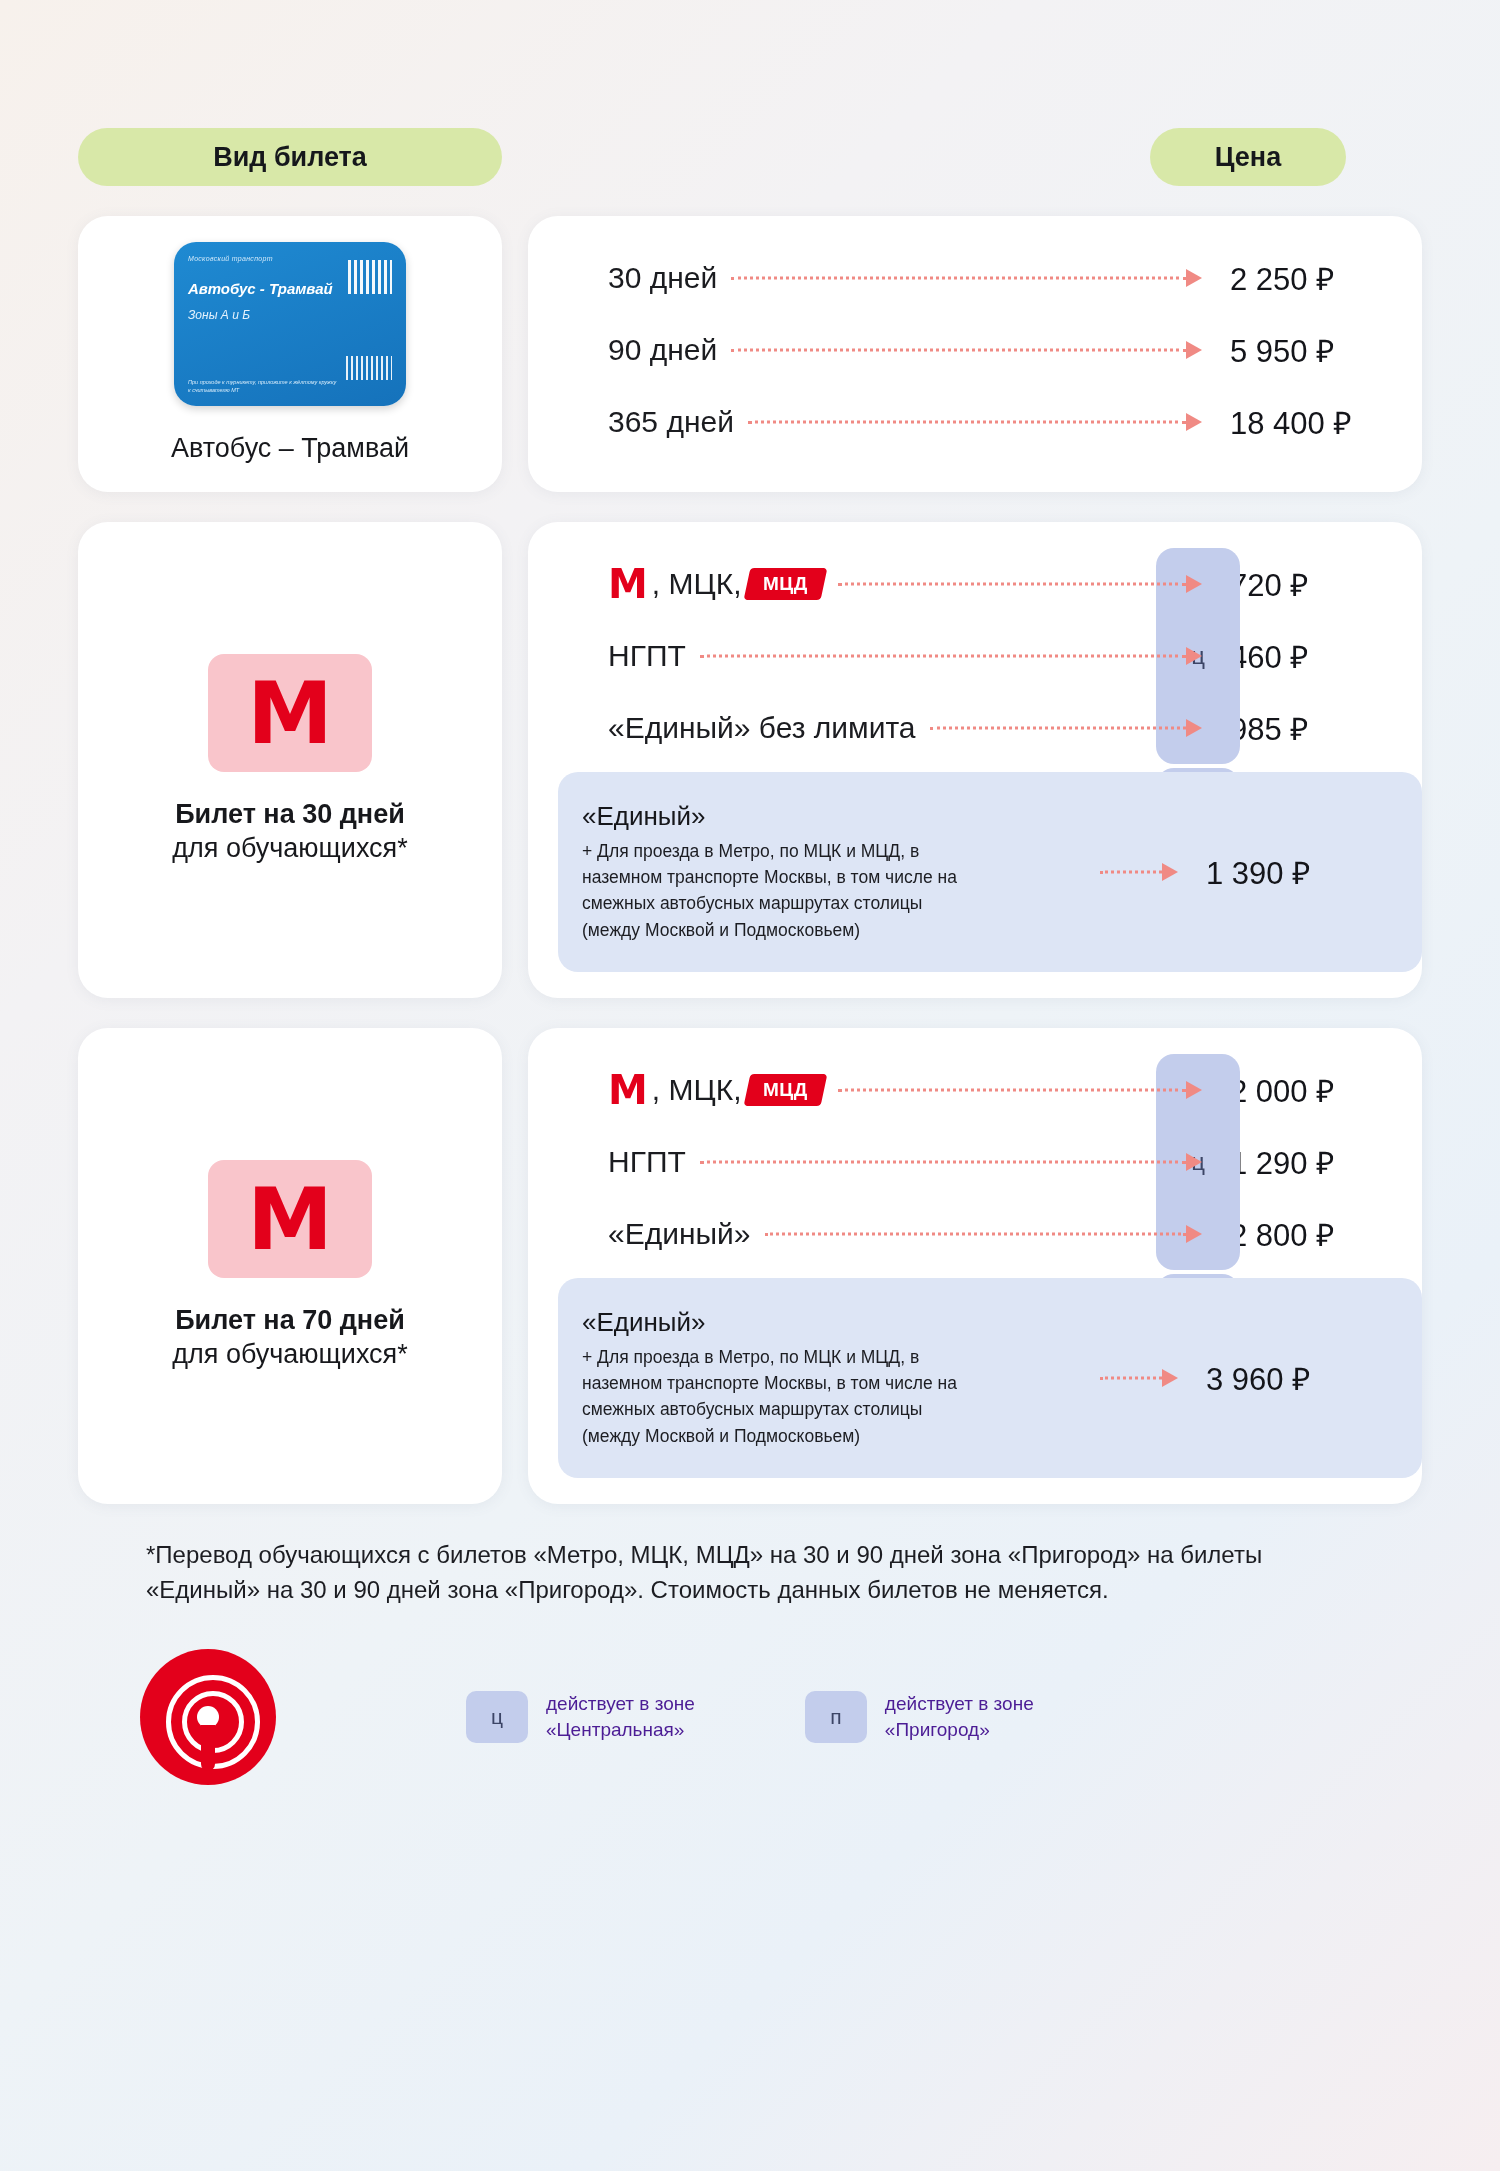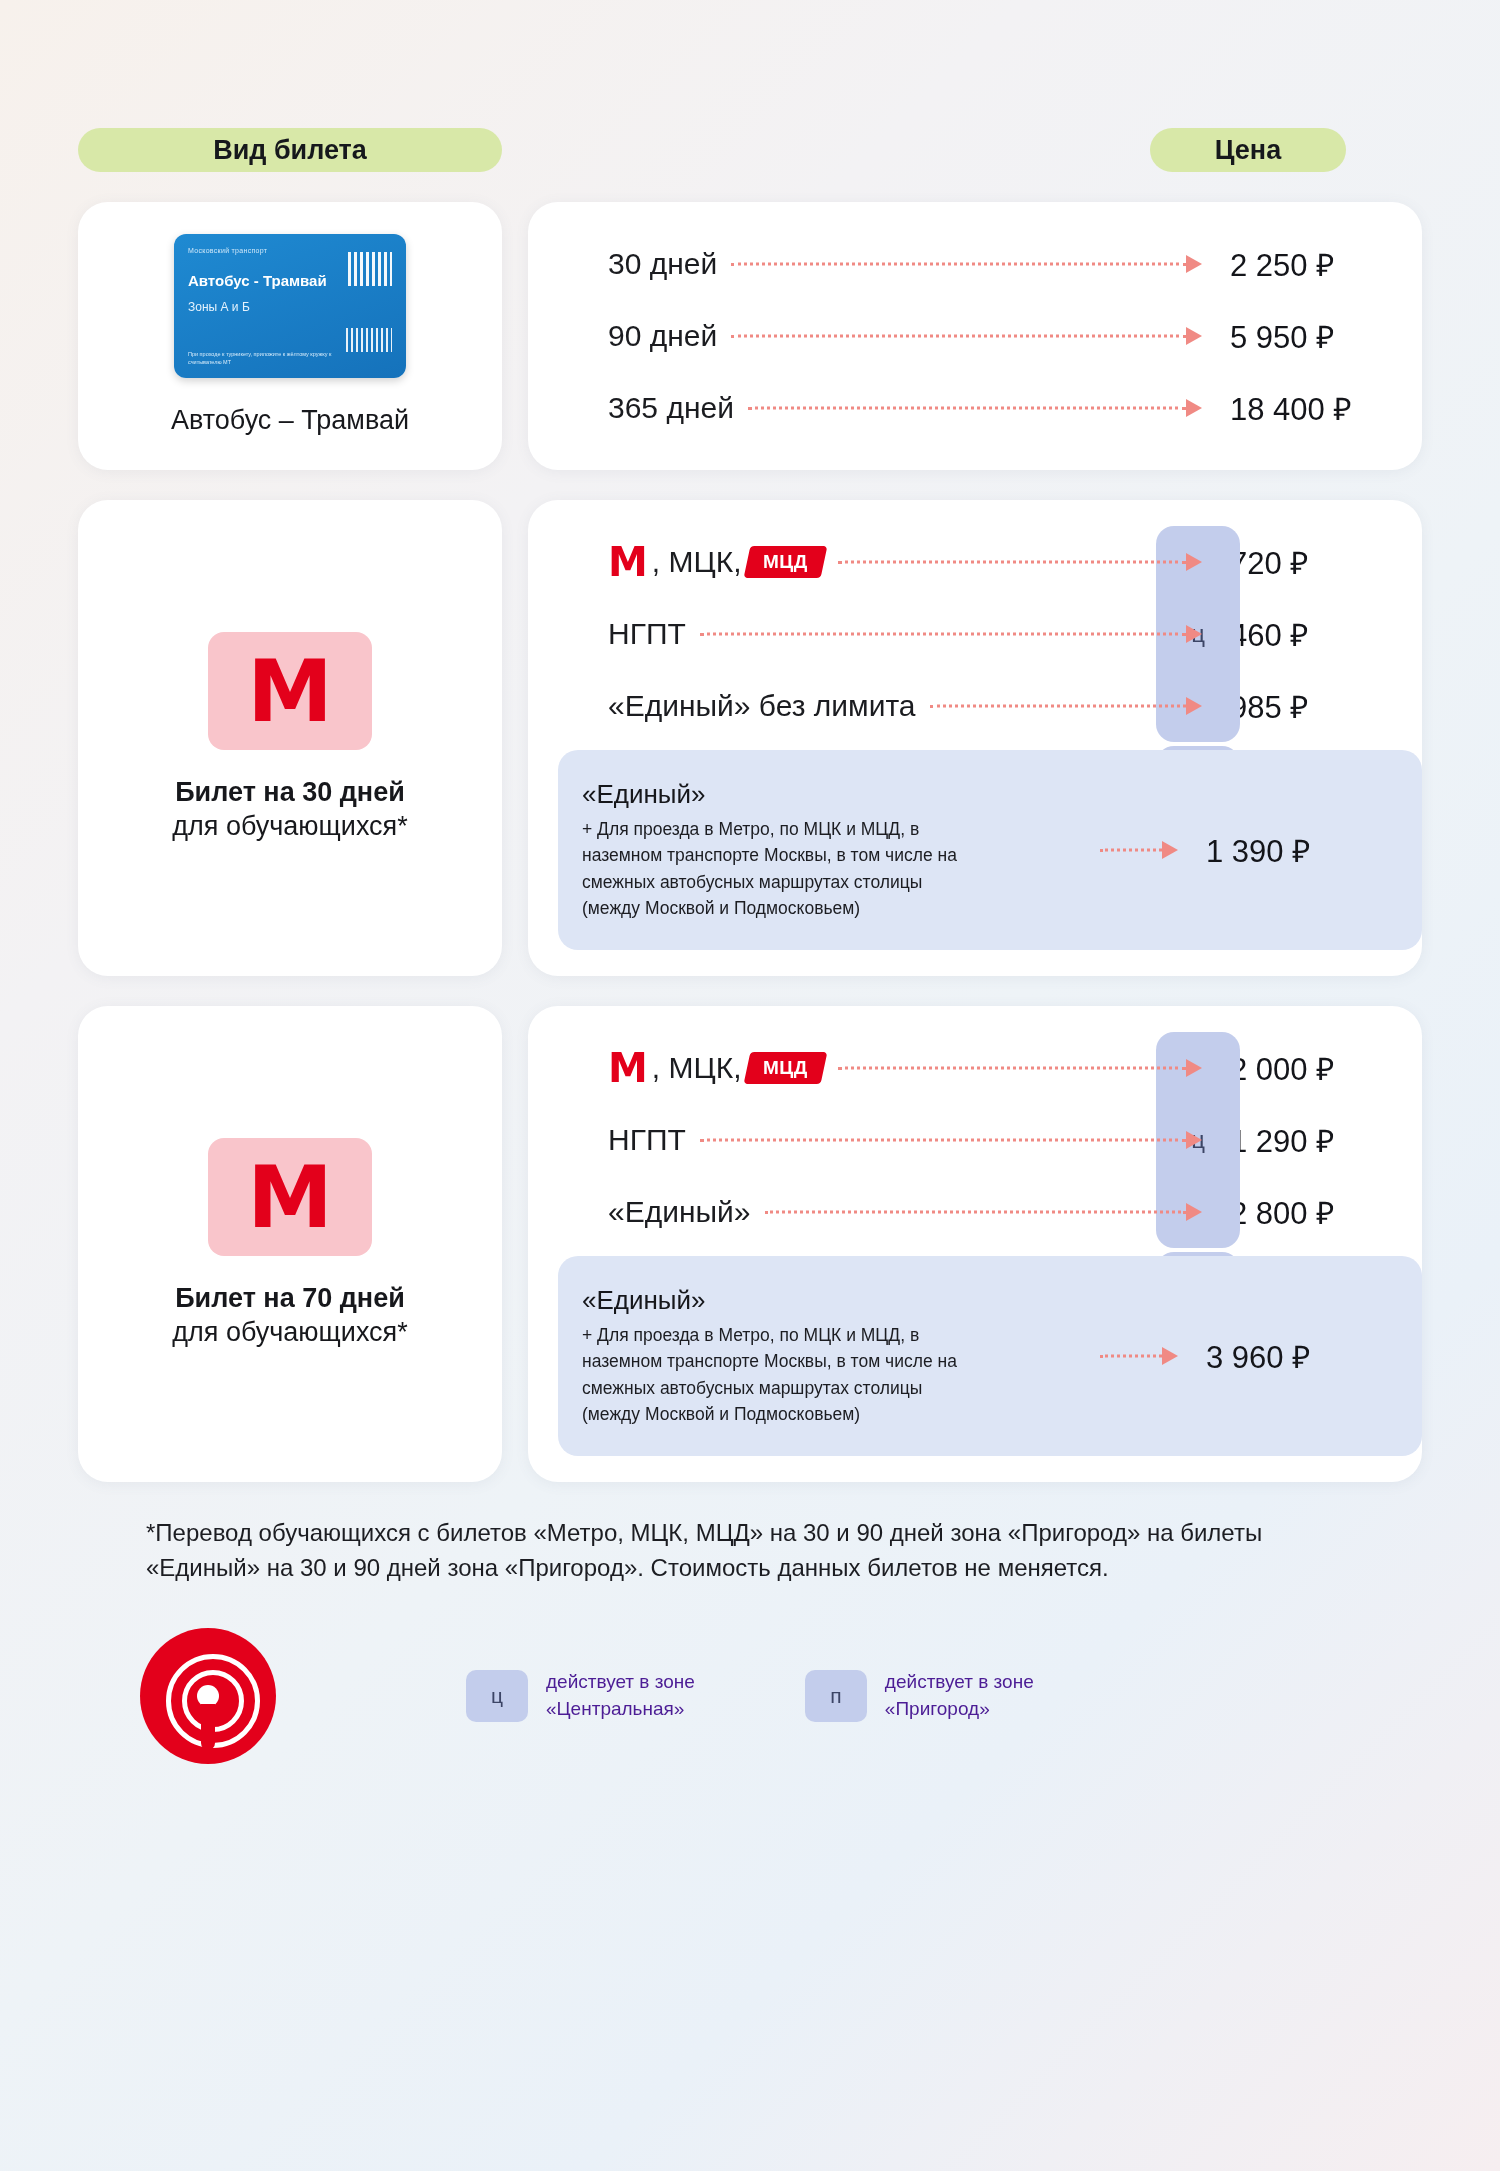--- a/index.html
+++ b/index.html
@@ -25,21 +25,21 @@
   
   .header-row {
     display: flex;
     align-items: center;
     justify-content: space-between;
     padding-top: 128px;
   }
   .pill {
     background: #d8e8a8;
     border-radius: 999px;
-    height: 44px;
+    height: 58px;
     display: flex;
     align-items: center;
     justify-content: center;
     font-weight: bold;
     font-size: 27px;
     color: #16181c;
   }
   .pill-left { width: 424px; }
   .pill-right { width: 196px; margin-right: 76px; }
 
@@ -68,26 +68,27 @@
     flex: 1 1 auto;
     position: relative;
     padding: 26px 0 26px 0;
     box-sizing: border-box;
     overflow: hidden;
   }
 
   
   .ticket-img {
     width: 232px;
-    height: 144px;
-    border-radius: 12px;
+    height: 164px;
+    border-radius: 22px;
     background: linear-gradient(160deg, #1f8ad2 0%, #1572bb 100%);
     position: relative;
     box-shadow: 0 3px 8px rgba(0, 0, 0, .18);
     overflow: hidden;
+    font-style: italic;
   }
   .ticket-img .tk-top {
     position: absolute;
     top: 13px; left: 14px;
     font-size: 7px;
     color: #cfe8fa;
     letter-spacing: .3px;
   }
   .ticket-img .tk-title {
     position: absolute;

